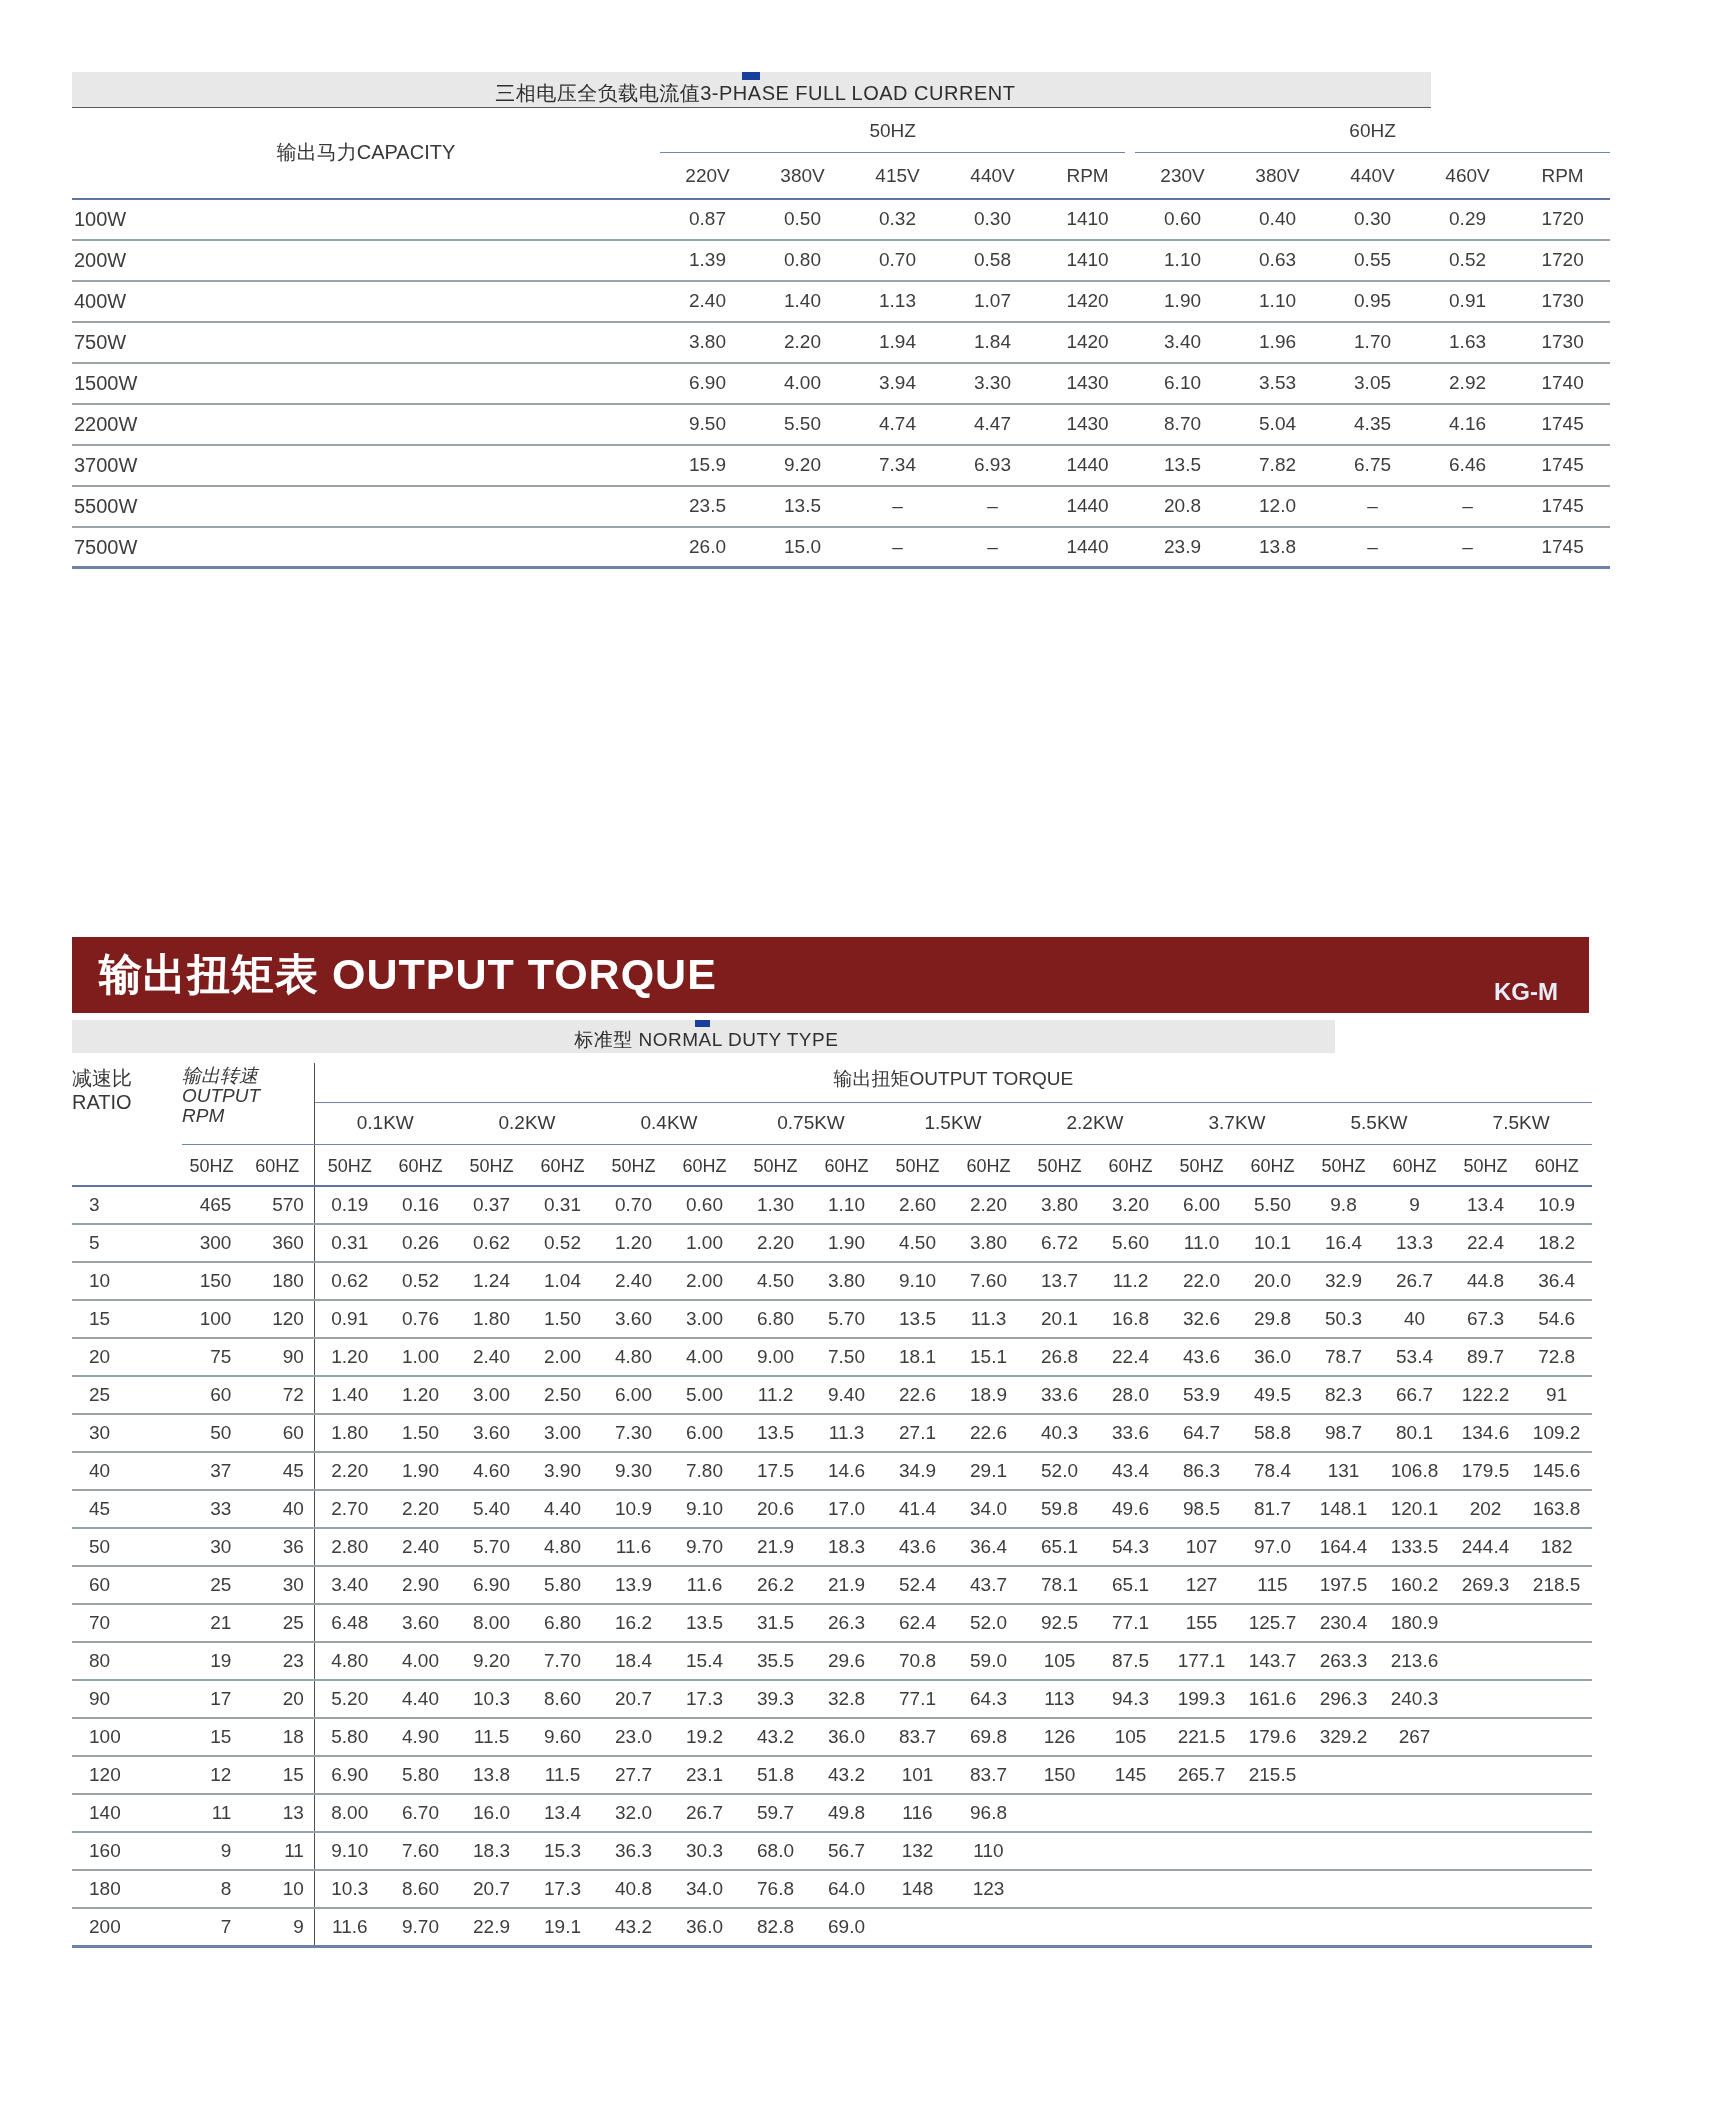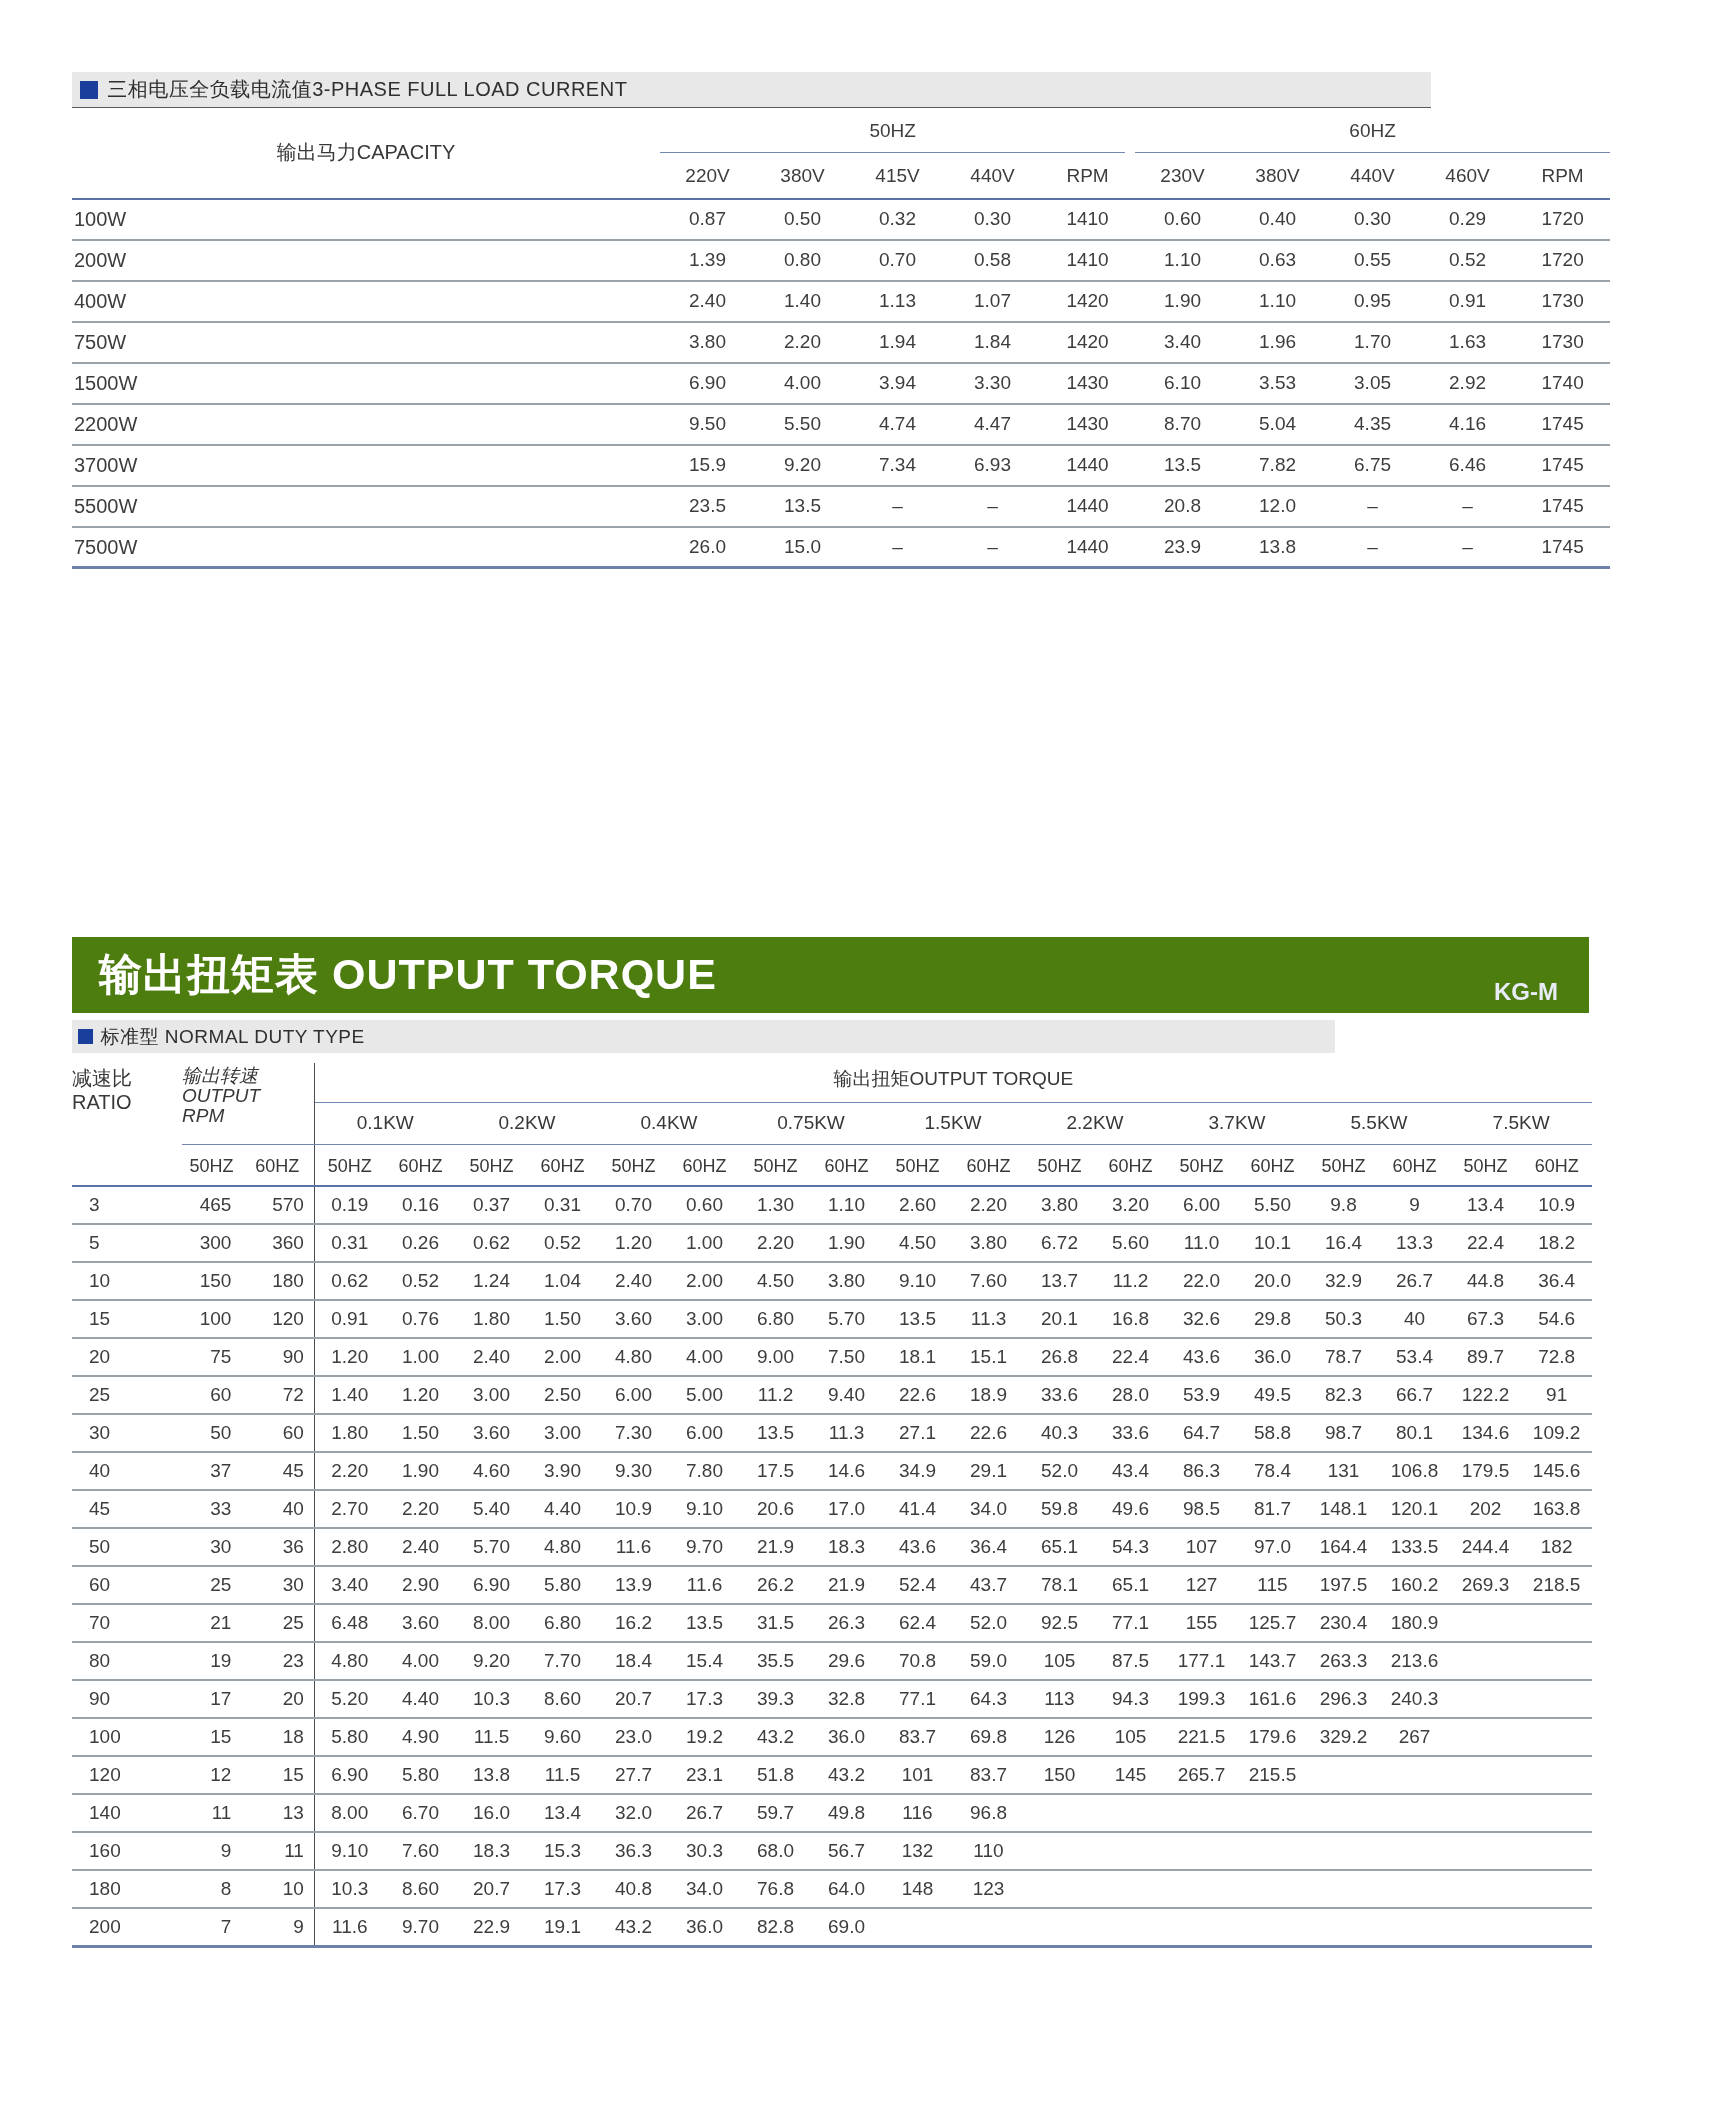--- a/index.html
+++ b/index.html
@@ -10,20 +10,21 @@
     color:#3d3d3d;
     position:relative;
   }
   .content { padding-left:72px; padding-top:72px; }
 
   
   .bar {
     background:#e8e8e8;
     display:flex; align-items:center;
     border-bottom:1.9px solid #58595b;
+    flex-direction:column;
   }
   .bar1 { width:1359px; height:36px; padding-left:7.6px; }
   .bullet { background:#1a3e9c; display:inline-block; }
   .bullet.big { width:18px; height:18px; margin-right:9.6px; }
   .bullet.small { width:15.3px; height:15.3px; margin-right:7.6px; }
   .bar-text { font-size:20px; color:#2f2f2f; letter-spacing:0.5px; }
 
   
   table { border-collapse:collapse; table-layout:fixed; }
   th { font-weight:normal; }
@@ -52,21 +53,21 @@
     border-top:2.9px double #9aa2aa;
   }
   .t1 tbody tr:first-child td { border-top:none; }
   .t1 tbody td.cap-c { text-align:left; font-size:20px; padding-left:1.9px; }
   .t1 tbody tr:last-child td { border-bottom:3.8px solid #6d81ab; }
 
   
   .banner {
     margin-top:368px;
     width:1517px; height:76px;
-    background:#4d7c0f;
+    background:#7f1d1d;
     position:relative;
     display:flex; align-items:center;
   }
   .banner-title {
     color:#ffffff; font-weight:bold;
     font-size:43px; letter-spacing:1px;
     padding-left:27px;
   }
   .unit-label {
     position:absolute; right:31px; bottom:7.6px;

